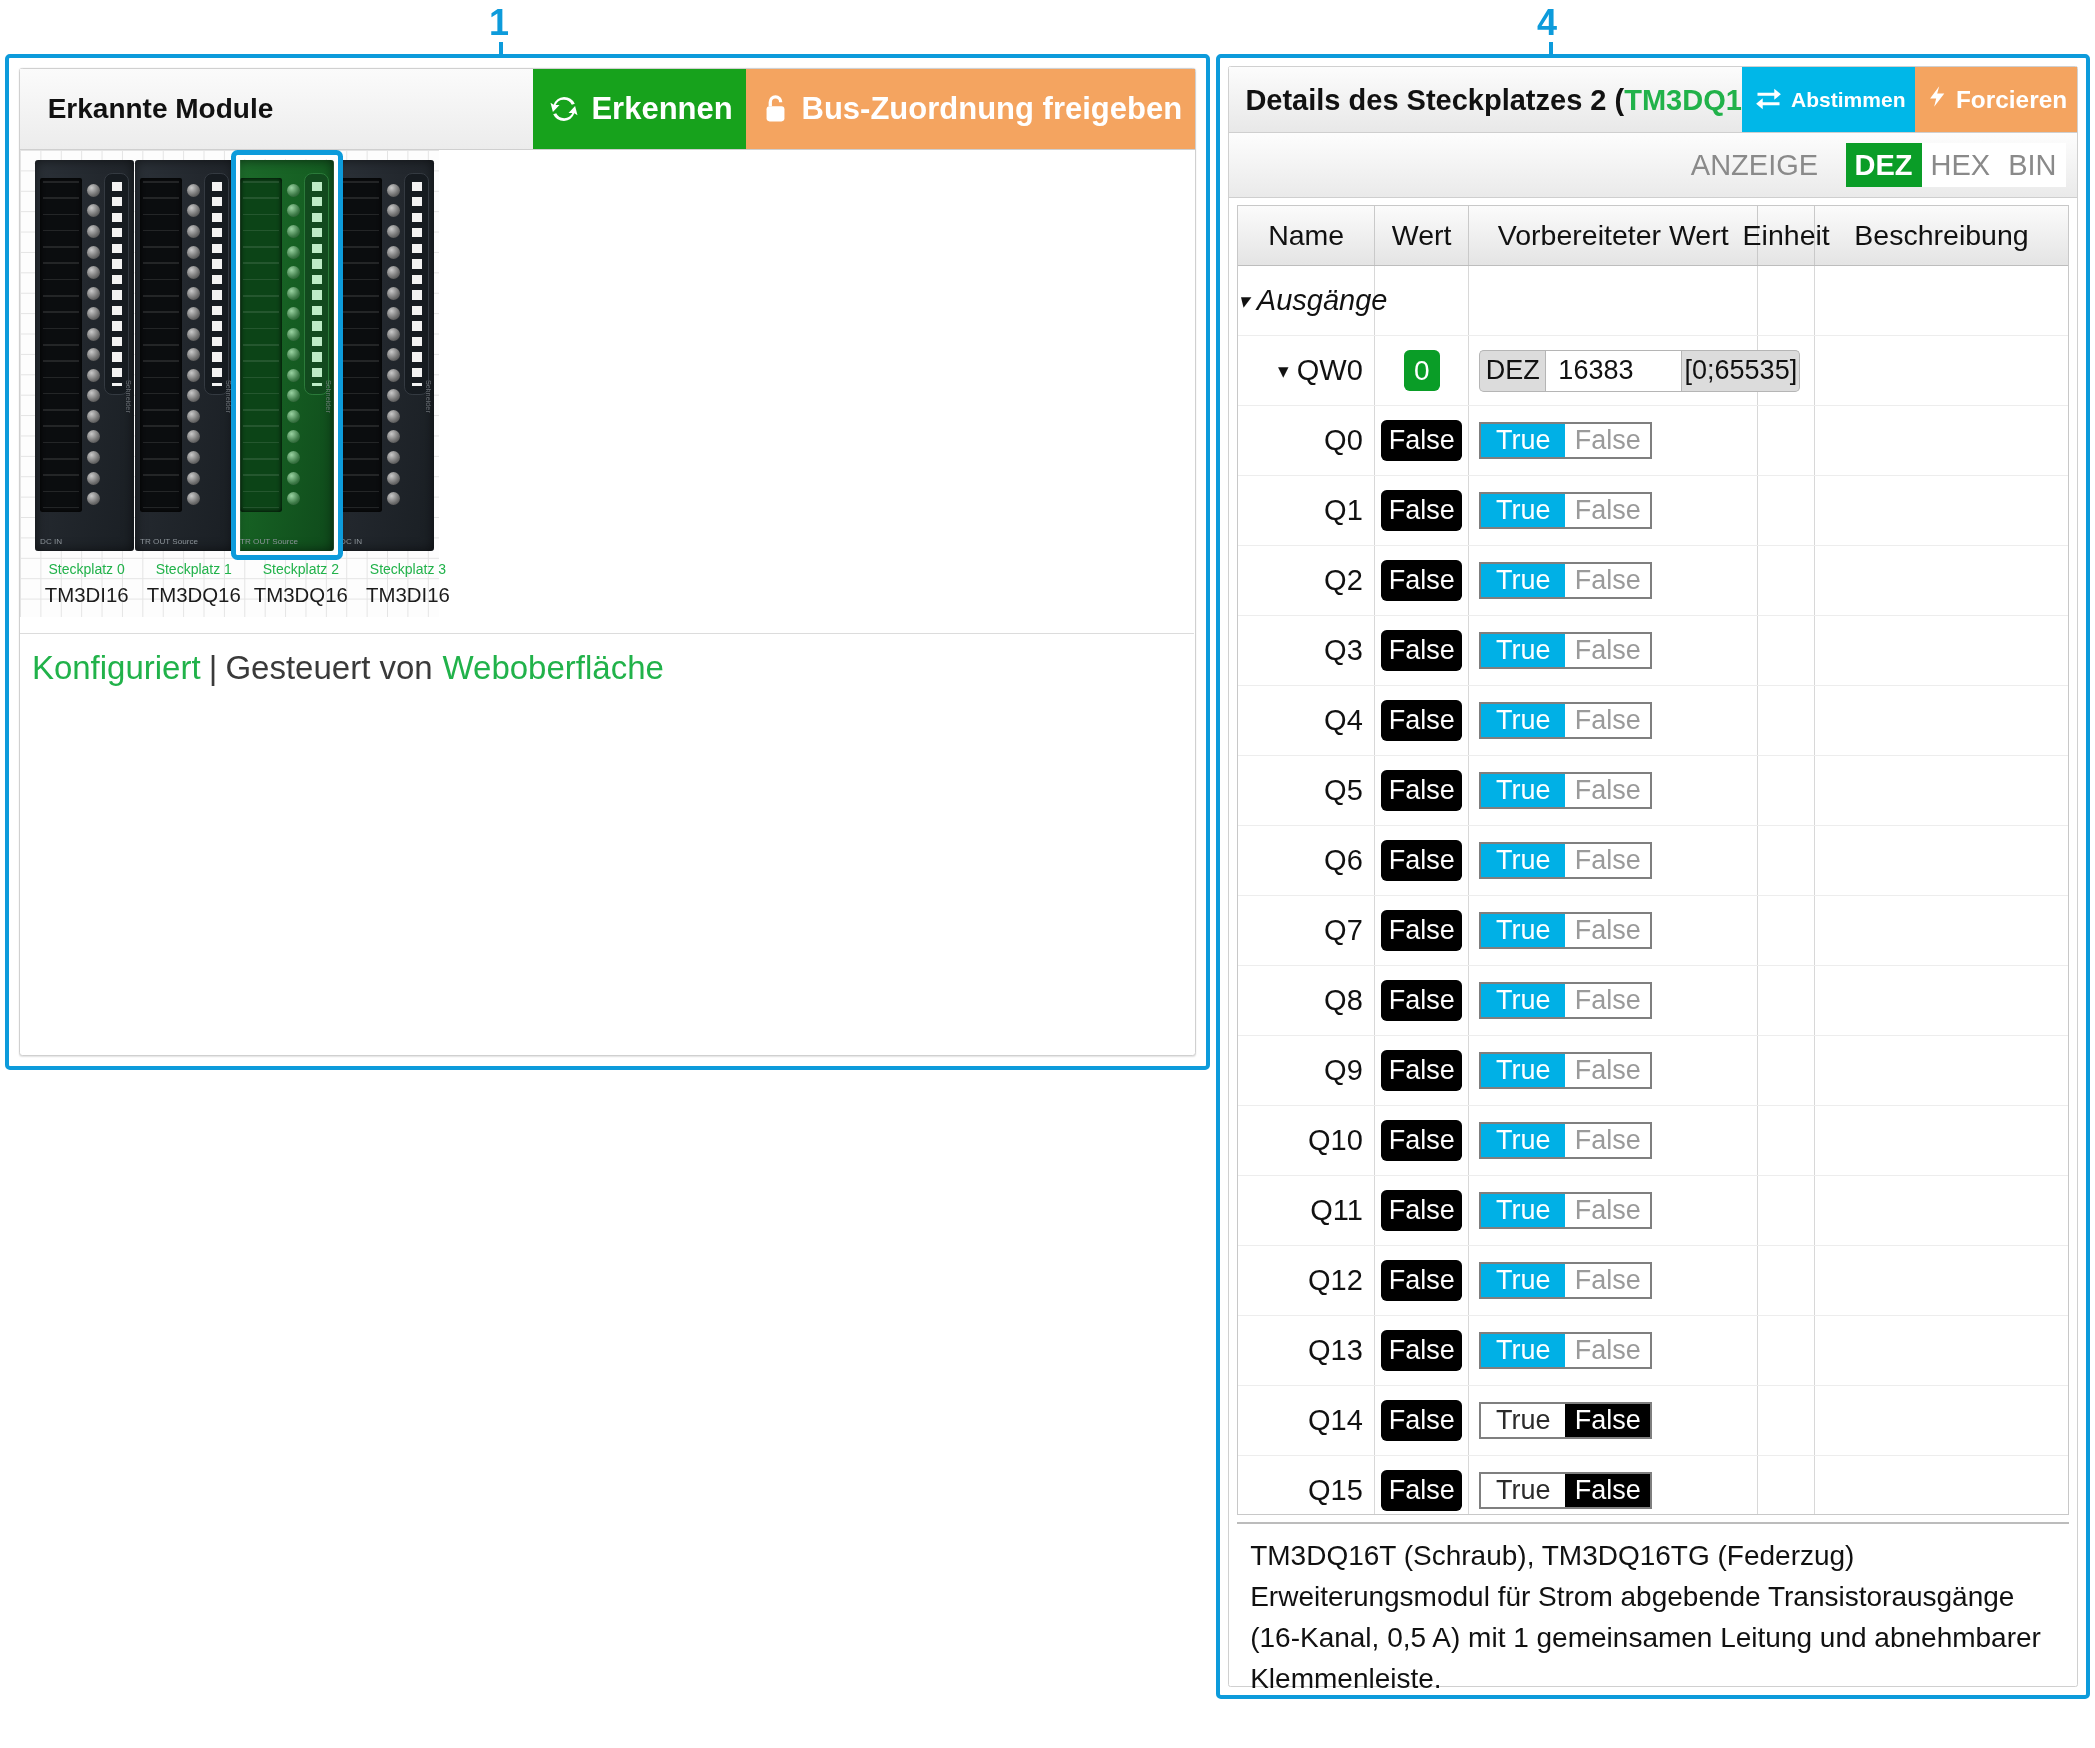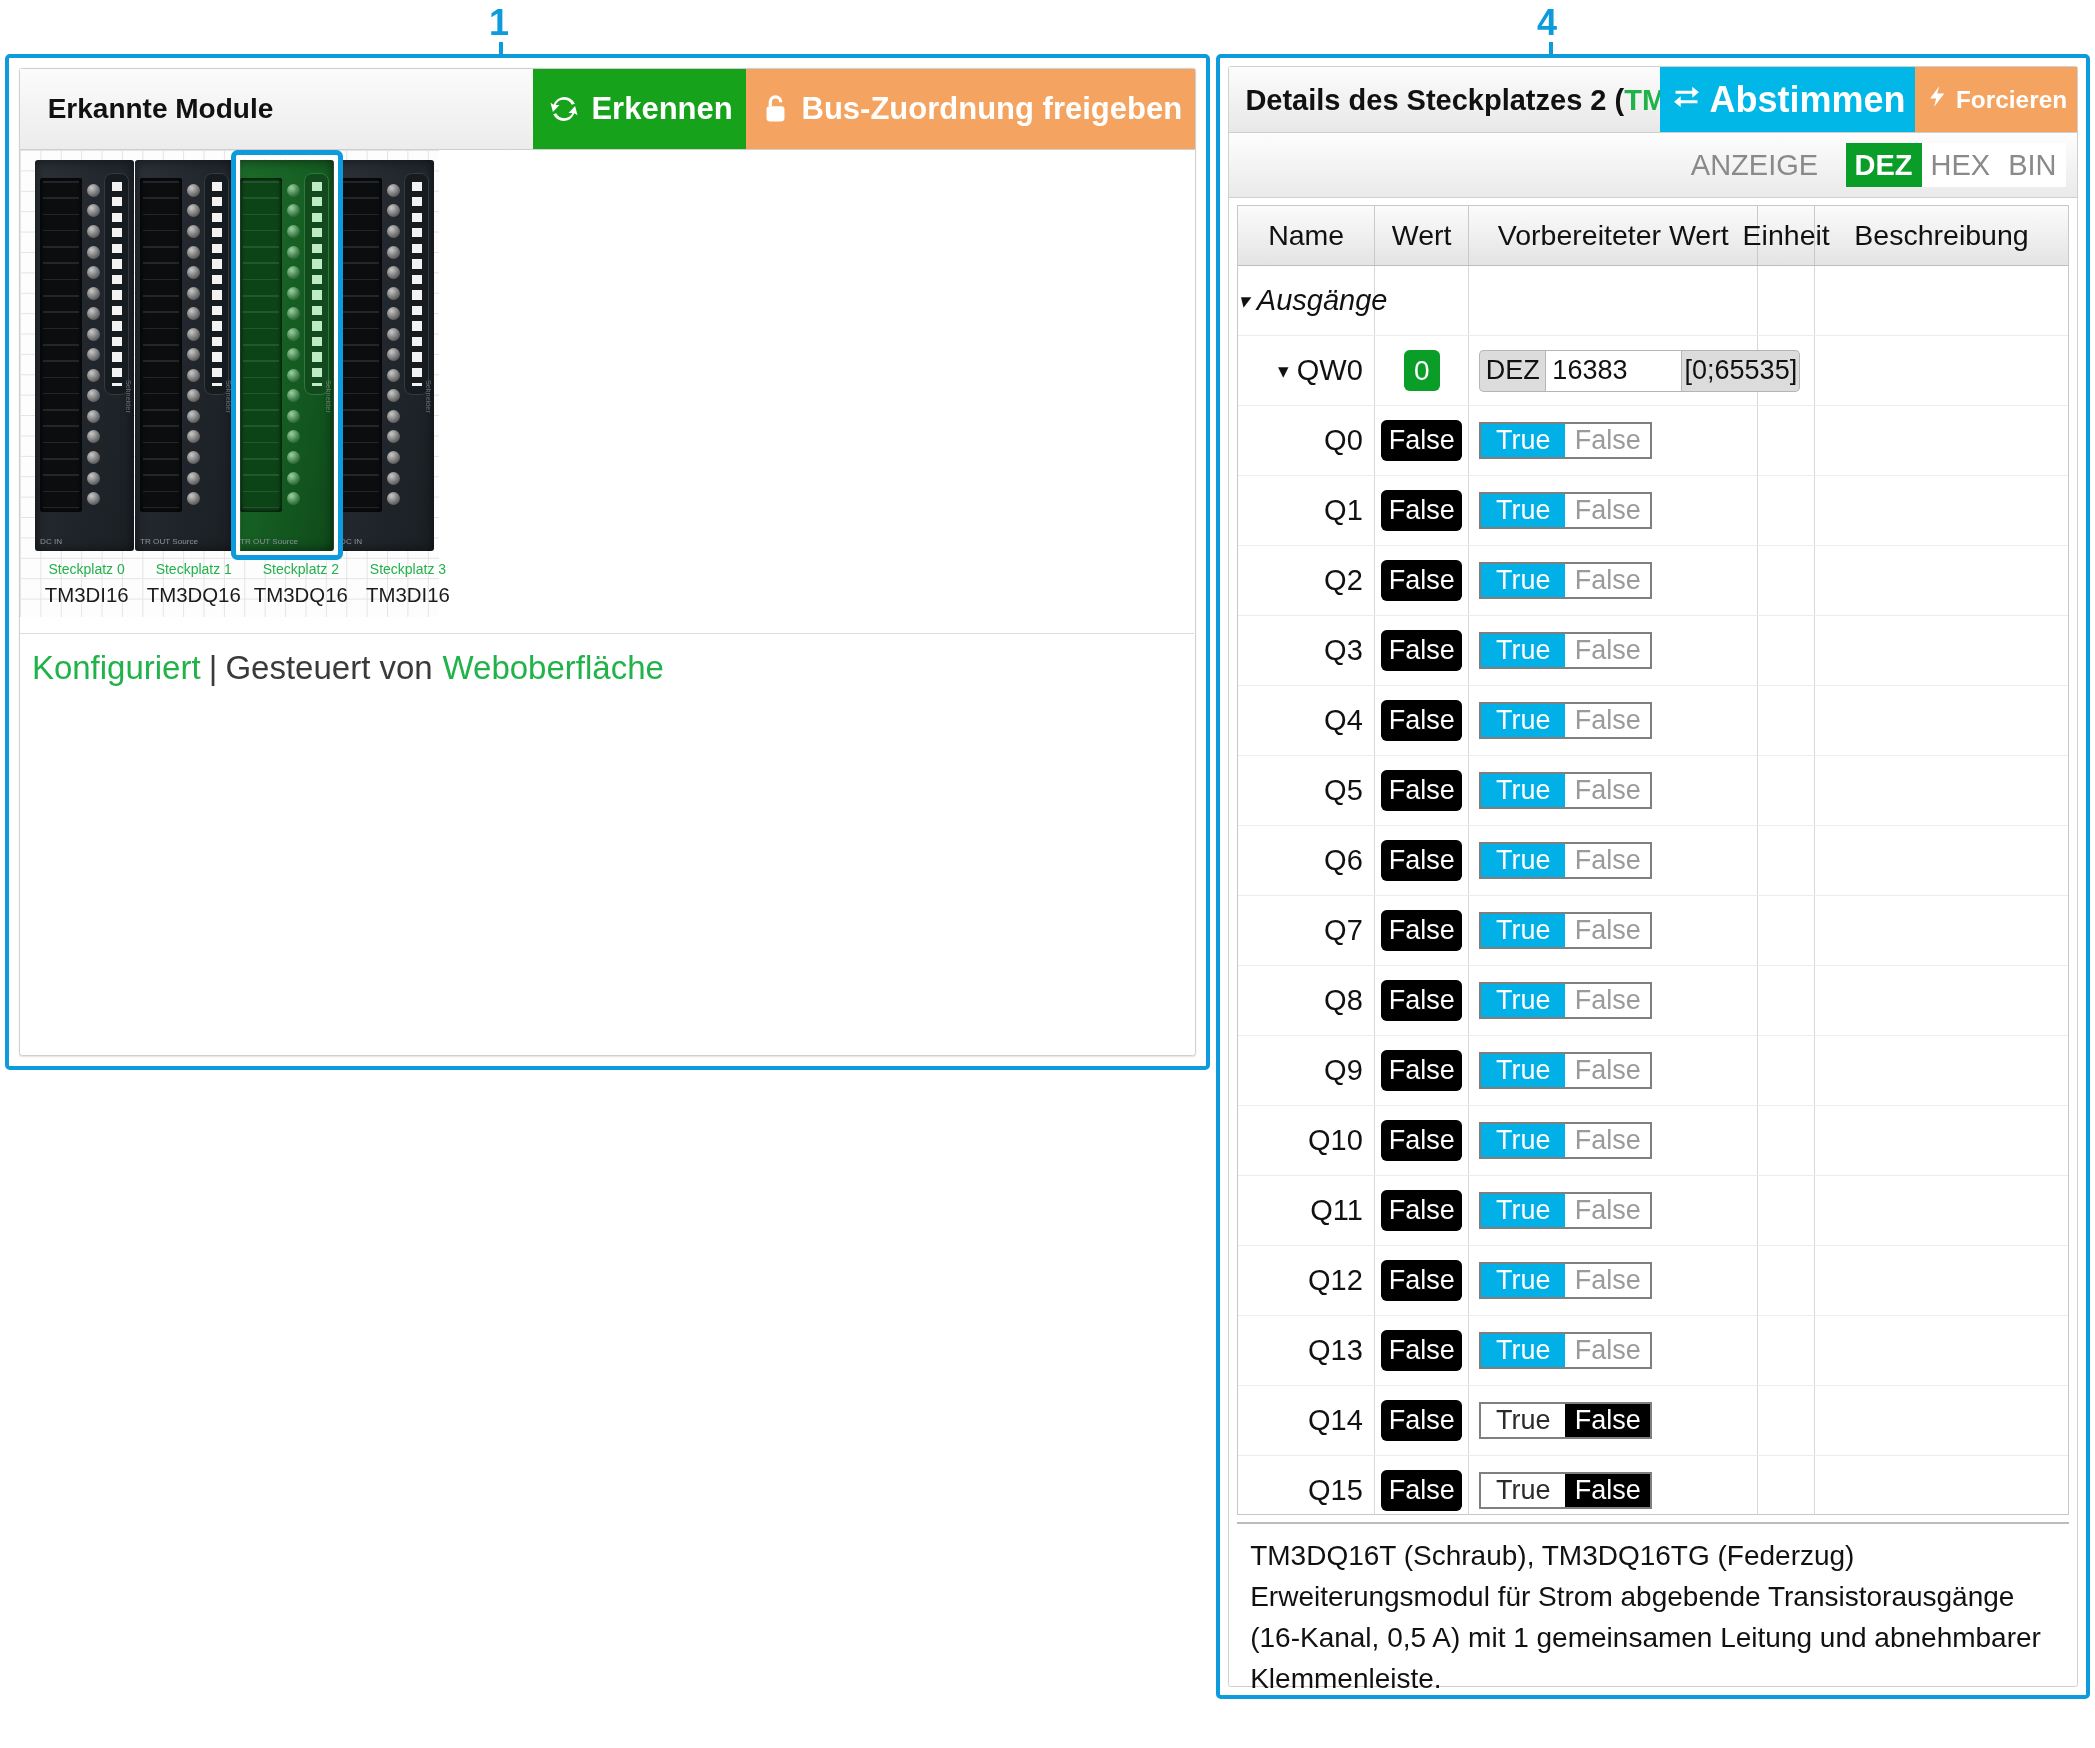--- a/index.html
+++ b/index.html
@@ -83,21 +83,21 @@
   .r-card{position:absolute;left:8.1px;top:8.1px;right:8.1px;bottom:8.1px;
      border:0.8px solid #d0d0d0;border-radius:2.4px;box-sizing:border-box;background:#fff;}
 
   .r-head{position:relative;height:65px;background:linear-gradient(#fcfcfc,#e8e8e8);
      border-bottom:0.8px solid #cfcfcf;}
   .r-title{position:absolute;left:16.3px;top:50%;transform:translateY(-50%);
      font-size:29px;font-weight:bold;color:#111;white-space:nowrap;}
   .r-title .mod{color:#21b24a;}
   .r-head-btns{position:absolute;right:0;top:0;height:65px;display:flex;}
   .rbtn{display:flex;align-items:center;gap:6.5px;padding:0 9.8px;color:#fff;font-weight:bold;white-space:nowrap;}
-  .rbtn.cyan{background:#00b7e8;font-size:36px;}
+  .rbtn.cyan{background:#00b7e8;font-size:21px;}
   .rbtn.orange{background:#f4a460;font-size:24.4px;}
 
   .r-display{position:relative;height:64px;background:linear-gradient(#fdfdfd,#eaeaea);
      border-bottom:0.8px solid #cfcfcf;}
   .disp-wrap{position:absolute;right:11.4px;top:0;height:64px;display:flex;align-items:center;gap:16px;}
   .disp-label{color:#8a8a8a;font-size:29px;padding-right:11.4px;}
   .radio-seg{display:flex;align-items:stretch;height:44px;background:#fff;}
   .radio-seg div{display:flex;align-items:center;padding:0 9px;font-size:29px;color:#8a8a8a;}
   .radio-seg div.on{background:#0a9d27;color:#fff;font-weight:bold;}
 
@@ -129,21 +129,21 @@
      font-size:28px;padding:0 8.1px;box-sizing:border-box;}
   .badge-black{background:#000;color:#fff;border-radius:5.7px;
      height:41px;display:flex;align-items:center;justify-content:center;
      font-size:27px;padding:0 7.3px;box-sizing:border-box;}
 
   .dez-group{display:flex;align-items:stretch;height:42px;}
   .dez-tag{background:#dcdcdc;border:1.6px solid #b5b5b5;border-right:none;
      border-radius:4.9px 0 0 4.9px;display:flex;align-items:center;padding:0 5.7px;
      font-size:27px;color:#111;box-sizing:border-box;}
   .dez-input{background:#fff;border:1.6px solid #b5b5b5;width:137px;
-     display:flex;align-items:center;padding:0 6px;font-size:27px;color:#111;box-sizing:border-box;}
+     display:flex;align-items:center;padding:0 12px;font-size:27px;color:#111;box-sizing:border-box;}
   .dez-range{background:#dcdcdc;border:1.6px solid #b5b5b5;border-left:none;
      border-radius:0 4.9px 4.9px 0;display:flex;align-items:center;justify-content:center;
      width:118px;font-size:27px;color:#111;box-sizing:border-box;}
 
   .tf-toggle{display:flex;border:2.4px solid #7f7f7f;height:37px;box-sizing:border-box;width:173px;}
   .tf-toggle div{flex:1;display:flex;align-items:center;justify-content:center;font-size:27px;}
   .tf-toggle .t-on-cyan{background:#00b0e6;color:#fff;}
   .tf-toggle .t-on-black{background:#000;color:#fff;}
   .tf-toggle .t-off{background:#fff;color:#9a9a9a;}
   .tf-toggle .t-off-dark{background:#fff;color:#2b2b2b;}

